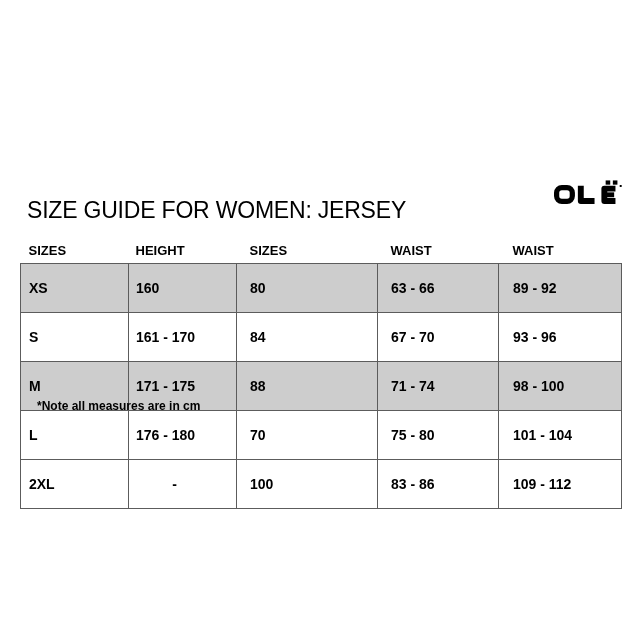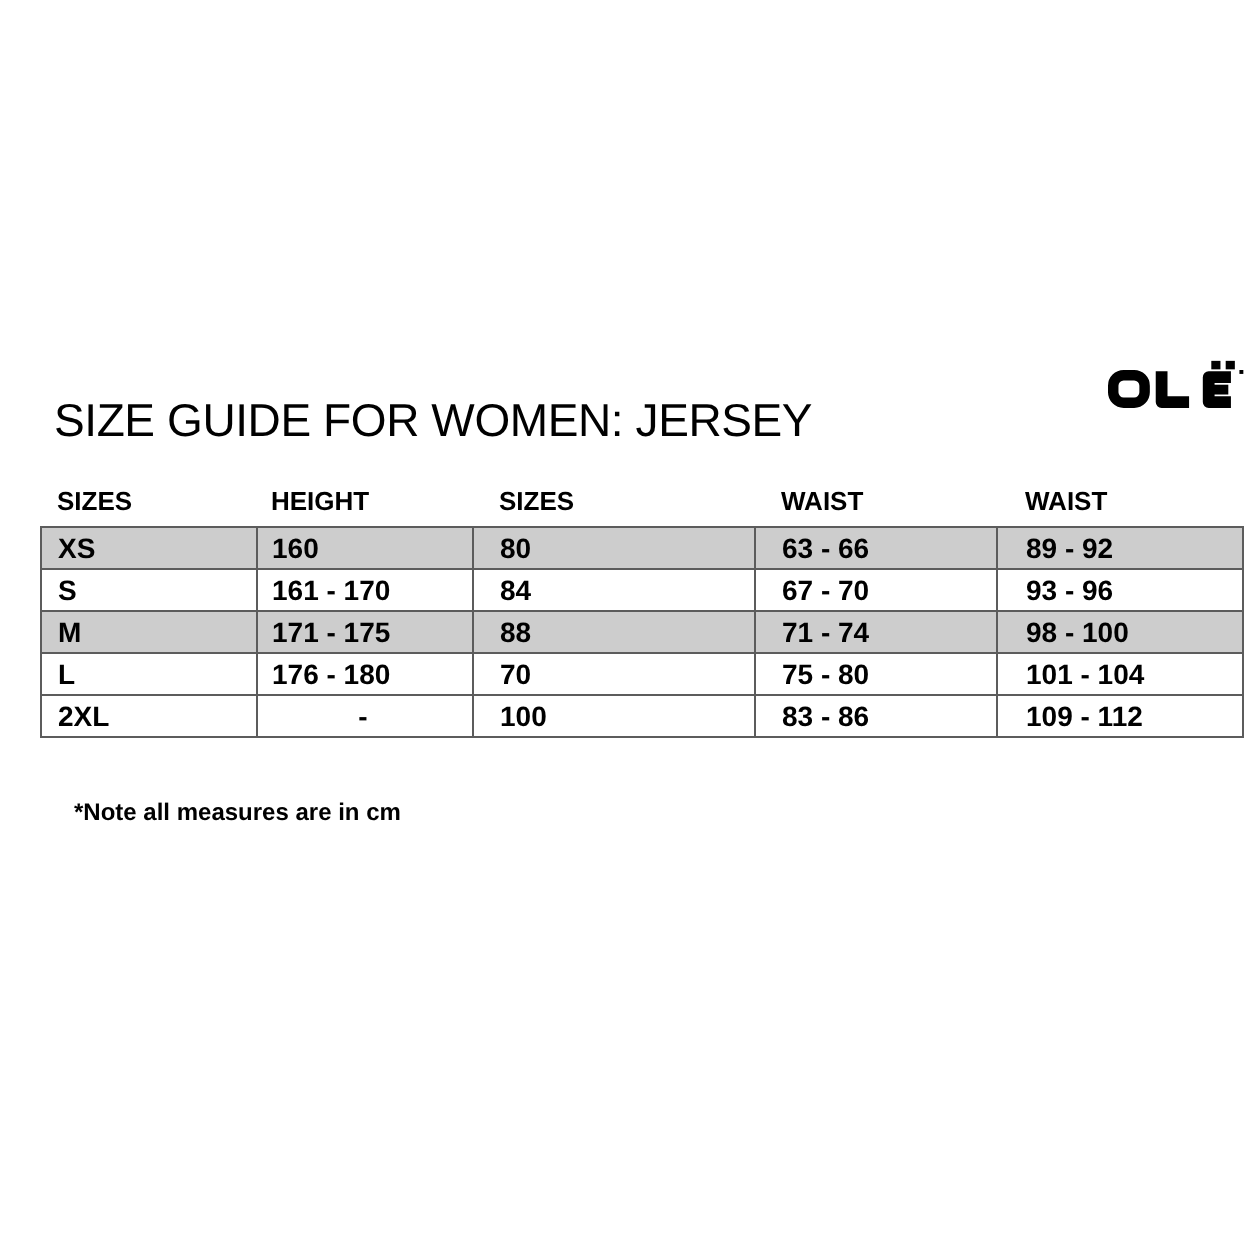--- a/index.html
+++ b/index.html
@@ -54,21 +54,21 @@
     vertical-align: middle;
     height: 22px;
     border: none;
     padding: 0 0 2px 0;
     font-size: 13px;
   }
   table.size-table td {
     height: 20px;
     vertical-align: middle;
     border: 1.5px solid var(--border-color);
-    padding: 2px;
+    padding: 16px;
     background: var(--page-bg);
     margin-top: 44px;
   }
   table.size-table tr.shaded td { background: var(--shade-color); }
   
   table.size-table th:nth-child(1), table.size-table td:nth-child(1) { padding-left: 8px; }
   table.size-table th:nth-child(2), table.size-table td:nth-child(2) { padding-left: 7px; }
   table.size-table th:nth-child(3), table.size-table td:nth-child(3) { padding-left: 13px; }
   table.size-table th:nth-child(4), table.size-table td:nth-child(4) { padding-left: 13px; }
   table.size-table th:nth-child(5), table.size-table td:nth-child(5) { padding-left: 14px; }

